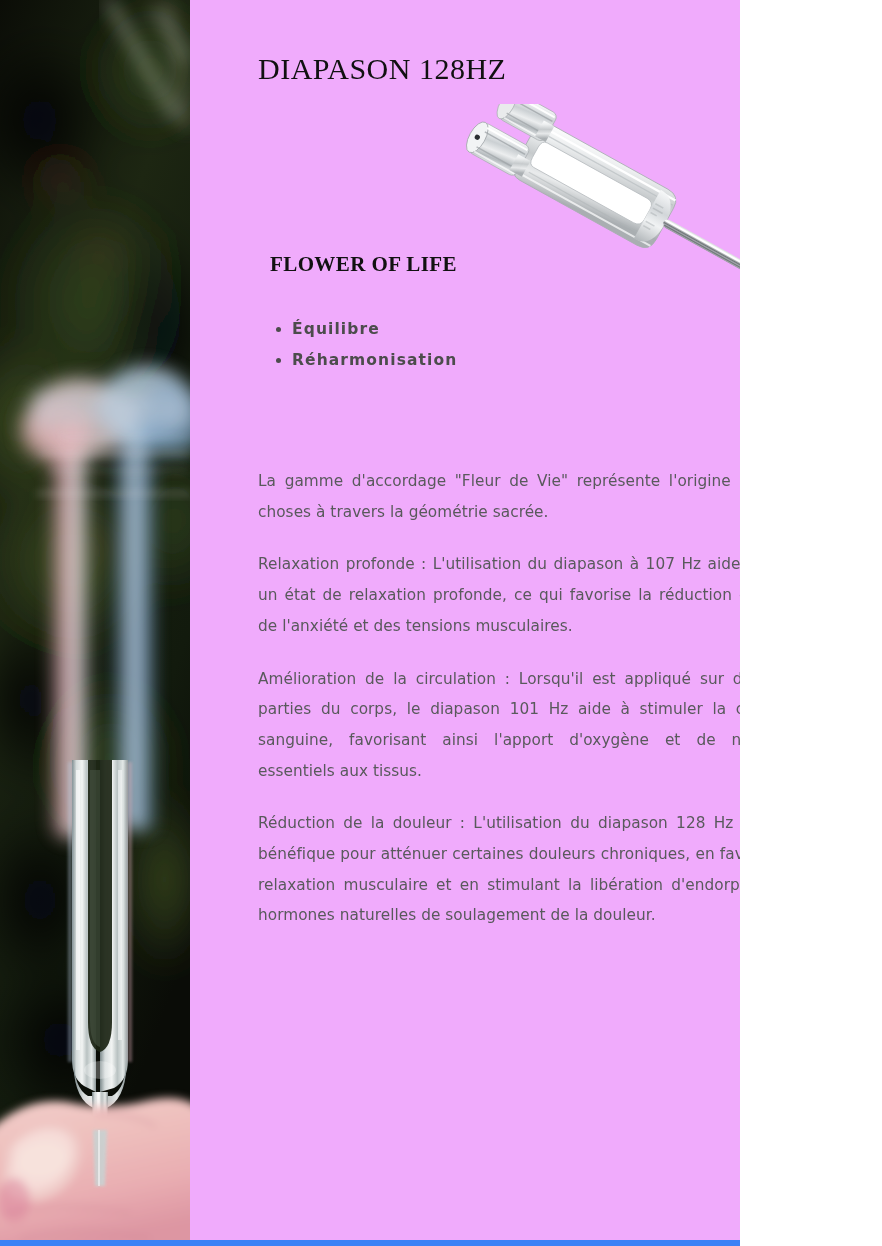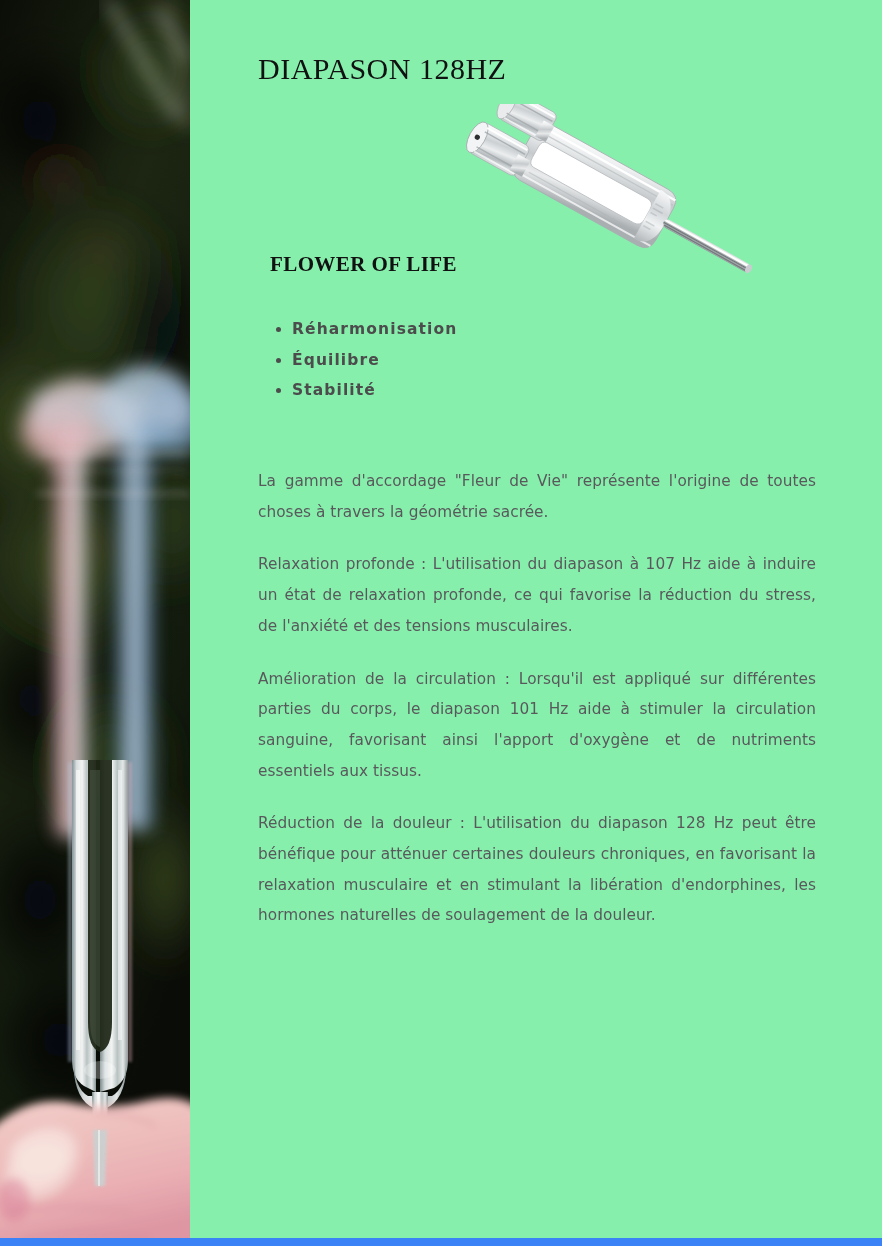--- a/index.html
+++ b/index.html
@@ -9,25 +9,25 @@
   body {
     width: 882px;
     height: 1246px;
     background: #ffffff;
     font-family: "DejaVu Sans", sans-serif;
     overflow: hidden;
     position: relative;
   }
   .page {
     position: relative;
-    width: 882px;
+    width: 740px;
     height: 1246px;
-    background: #86efac;
+    background: #f0abfc;
     box-sizing: border-box;
-    border-bottom: 8px solid #3b82f6;
+    border-bottom: 6px solid #3b82f6;
     overflow: hidden;
   }
 
   
   .photo-panel {
     position: absolute;
     left: 0;
     top: 0;
     width: 190px;
     height: 1244px;
@@ -401,23 +401,22 @@
 
           <path d="M58 62 L70 62 L70 80 L58 80 Z" fill="url(#mtlA)" opacity="0.95"></path>
           <path d="M52 104 L66 104 L66 122 L52 122 Z" fill="url(#mtlA)" opacity="0.95"></path>
         </g>
       </svg>
     </div>
 
     <h2 class="section-title">FLOWER OF LIFE</h2>
 
     <ul class="benefit-list">
+      <li>Équilibre</li>
       <li>Réharmonisation</li>
-      <li>Équilibre</li>
-      <li>Stabilité</li>
     </ul>
 
     <div class="body-copy">
       <p>La gamme d'accordage "Fleur de Vie" représente l'origine de toutes choses à travers la géométrie sacrée.</p>
       <p>Relaxation profonde : L'utilisation du diapason à 107 Hz aide à induire un état de relaxation profonde, ce qui favorise la réduction du stress, de l'anxiété et des tensions musculaires.</p>
       <p>Amélioration de la circulation : Lorsqu'il est appliqué sur différentes parties du corps, le diapason 101 Hz aide à stimuler la circulation sanguine, favorisant ainsi l'apport d'oxygène et de nutriments essentiels aux tissus.</p>
       <p>Réduction de la douleur : L'utilisation du diapason 128 Hz peut être bénéfique pour atténuer certaines douleurs chroniques, en favorisant la relaxation musculaire et en stimulant la libération d'endorphines, les hormones naturelles de soulagement de la douleur.</p>
     </div>
 
   </div>

